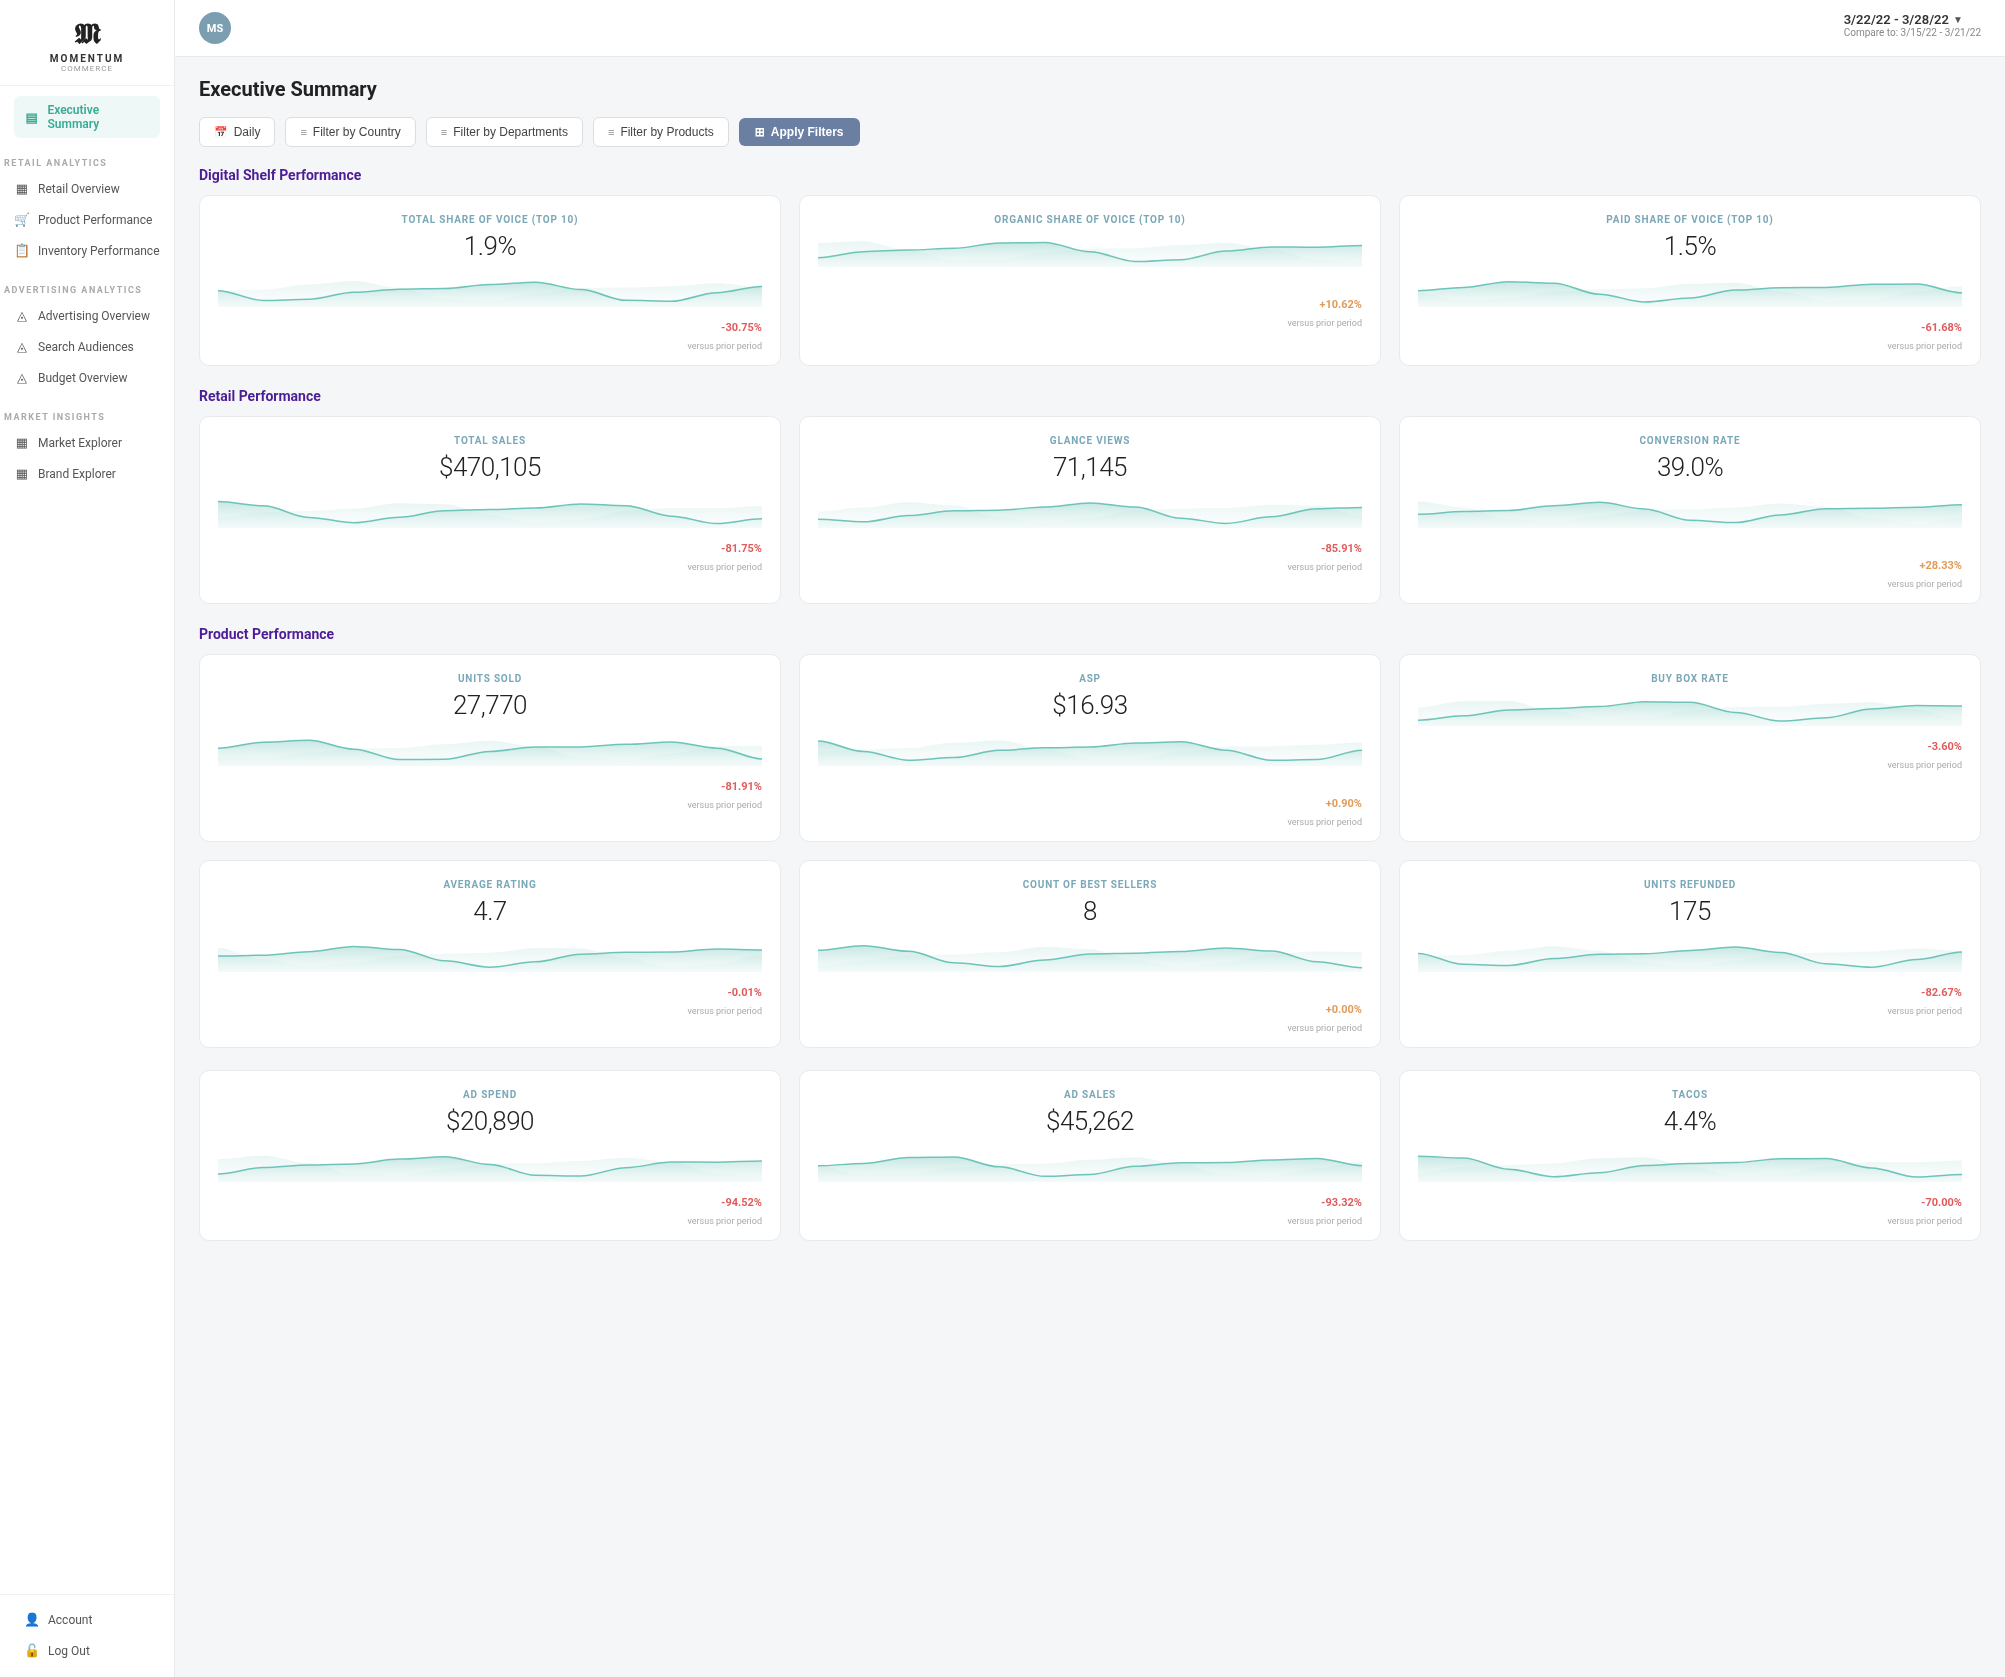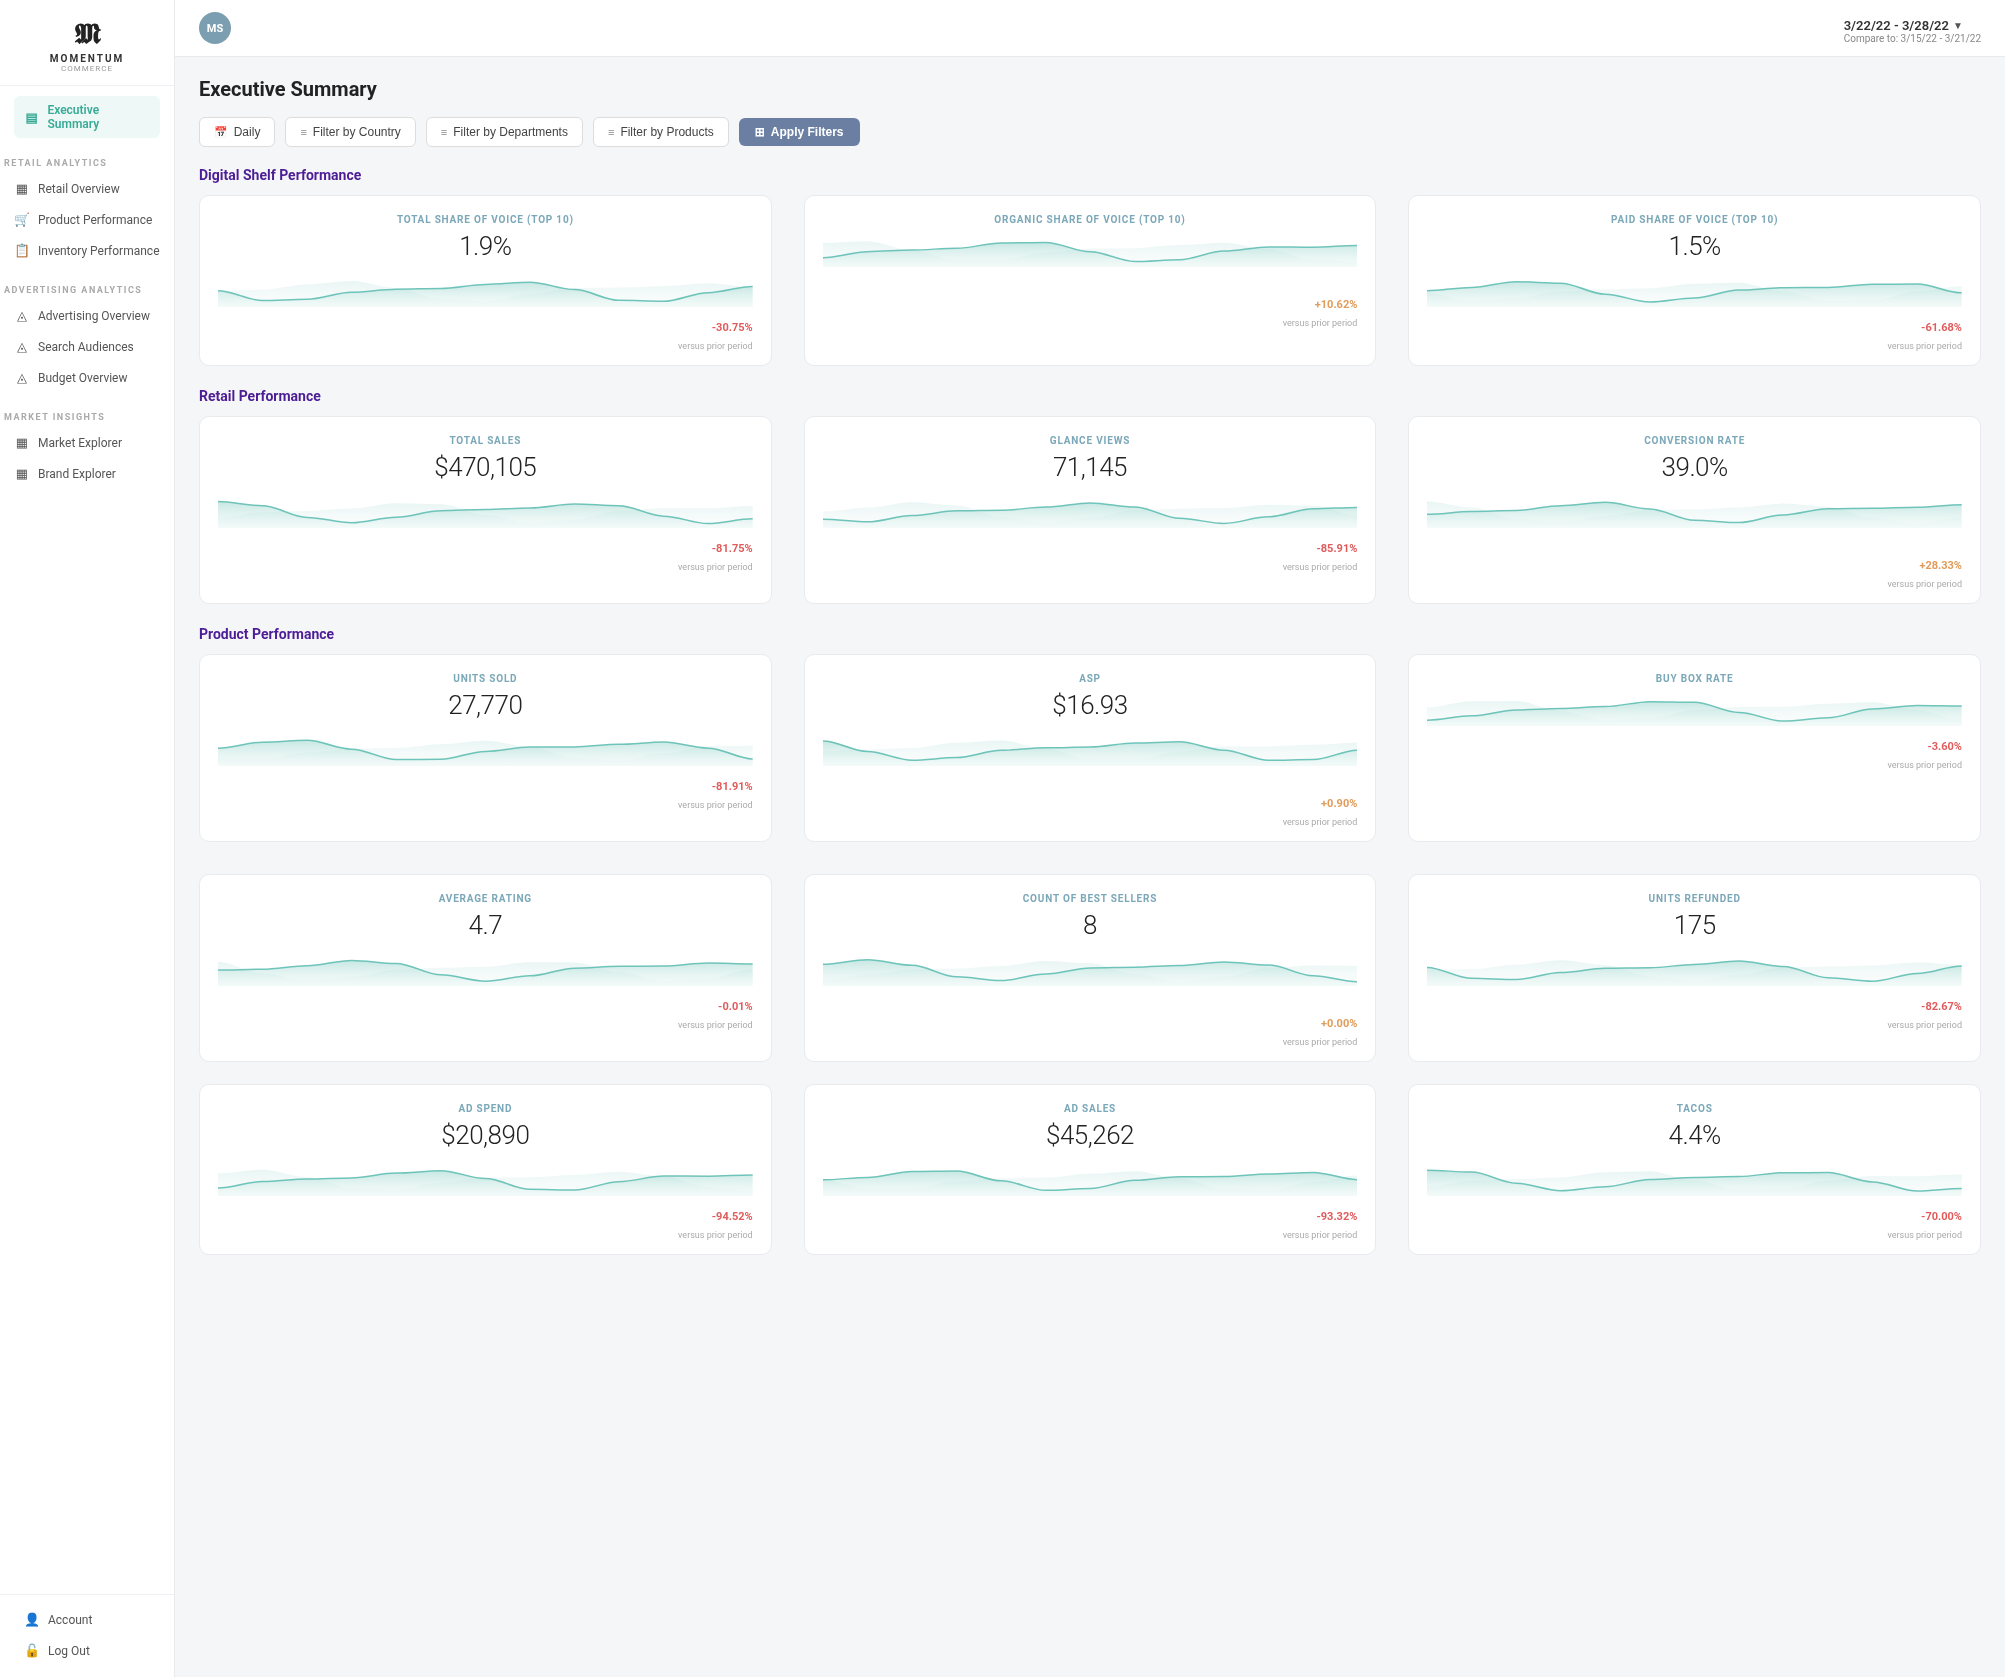--- a/index.html
+++ b/index.html
@@ -13,21 +13,21 @@
 
     .sidebar-section { padding: 14px 4px 4px; }
     .sidebar-section-label { font-size: 9px; font-weight: 700; letter-spacing: 1.5px; color: #aaa; text-transform: uppercase; margin-bottom: 6px; }
     .sidebar-item { display: flex; align-items: center; gap: 8px; padding: 7px 10px; border-radius: 6px; cursor: pointer; font-size: 12px; color: #555; transition: background 0.15s; margin-bottom: 2px; }
     .sidebar-item.active { background: #eef8f6; color: #3aab96; font-weight: 600; }
     .sidebar-item .icon { font-size: 13px; width: 16px; text-align: center; }
     .sidebar-bottom { margin-top: auto; border-top: 1px solid #f0f1f3; padding: 10px 14px; }
 
     
     .main { flex: 1; overflow-y: auto; background: #f5f6f8; }
-    .top-bar { background: #fff; border-bottom: 1px solid #e8eaed; padding: 12px 24px; display: flex; align-items: flex-end; justify-content: space-between; }
+    .top-bar { background: #fff; border-bottom: 1px solid #e8eaed; padding: 12px 24px; display: flex; align-items: flex-start; justify-content: space-between; }
     .top-bar-left { display: flex; align-items: center; gap: 10px; }
     .avatar { width: 32px; height: 32px; border-radius: 50%; background: #7b9eb0; color: #fff; font-size: 11px; font-weight: 700; display: flex; align-items: center; justify-content: center; }
     .top-bar-right { text-align: right; }
     .date-range { font-size: 13px; font-weight: 600; color: #333; display: flex; align-items: center; gap: 4px; }
     .date-compare { font-size: 10px; color: #888; }
     .dropdown-arrow { font-size: 10px; color: #555; }
 
     .content { padding: 20px 24px; }
     .page-title { font-size: 20px; font-weight: 700; color: #222; margin-bottom: 16px; }
 
@@ -35,21 +35,21 @@
     .filter-bar { display: flex; align-items: center; gap: 10px; margin-bottom: 20px; flex-wrap: wrap; }
     .filter-btn { display: flex; align-items: center; gap: 6px; padding: 7px 14px; border: 1px solid #ddd; border-radius: 6px; background: #fff; font-size: 12px; color: #444; cursor: pointer; white-space: nowrap; }
     .filter-btn .icon { font-size: 11px; color: #888; }
     .apply-btn { display: flex; align-items: center; gap: 6px; padding: 7px 16px; border: none; border-radius: 6px; background: #6b7fa3; color: #fff; font-size: 12px; font-weight: 600; cursor: pointer; }
 
     
     .section { margin-bottom: 22px; }
     .section-title { font-size: 14px; font-weight: 700; color: #4c1d95; margin-bottom: 12px; }
 
     
-    .metrics-grid { display: grid; grid-template-columns: repeat(3, 1fr); gap: 32px; }
+    .metrics-grid { display: grid; grid-template-columns: repeat(3, 1fr); gap: 18px; }
     .metric-card { background: #fff; border-radius: 10px; padding: 18px 18px 12px; border: 1px solid #e8eaed; overflow: hidden; }
     .metric-label { font-size: 10px; font-weight: 700; letter-spacing: 0.8px; color: #7ba8b8; text-transform: uppercase; text-align: center; margin-bottom: 6px; }
     .metric-value { font-size: 26px; font-weight: 300; color: #222; text-align: center; margin-bottom: 10px; letter-spacing: -0.5px; }
     .metric-chart { width: 100%; height: 36px; margin-bottom: 10px; }
     .metric-change { text-align: right; }
     .metric-change-val { font-size: 11px; font-weight: 700; display: block; }
     .metric-change-val.negative { color: #e05c5c; }
     .metric-change-val.positive { color: #e09c5c; margin-top: 17px; }
     .metric-change-label { font-size: 9px; color: #aaa; }
 

